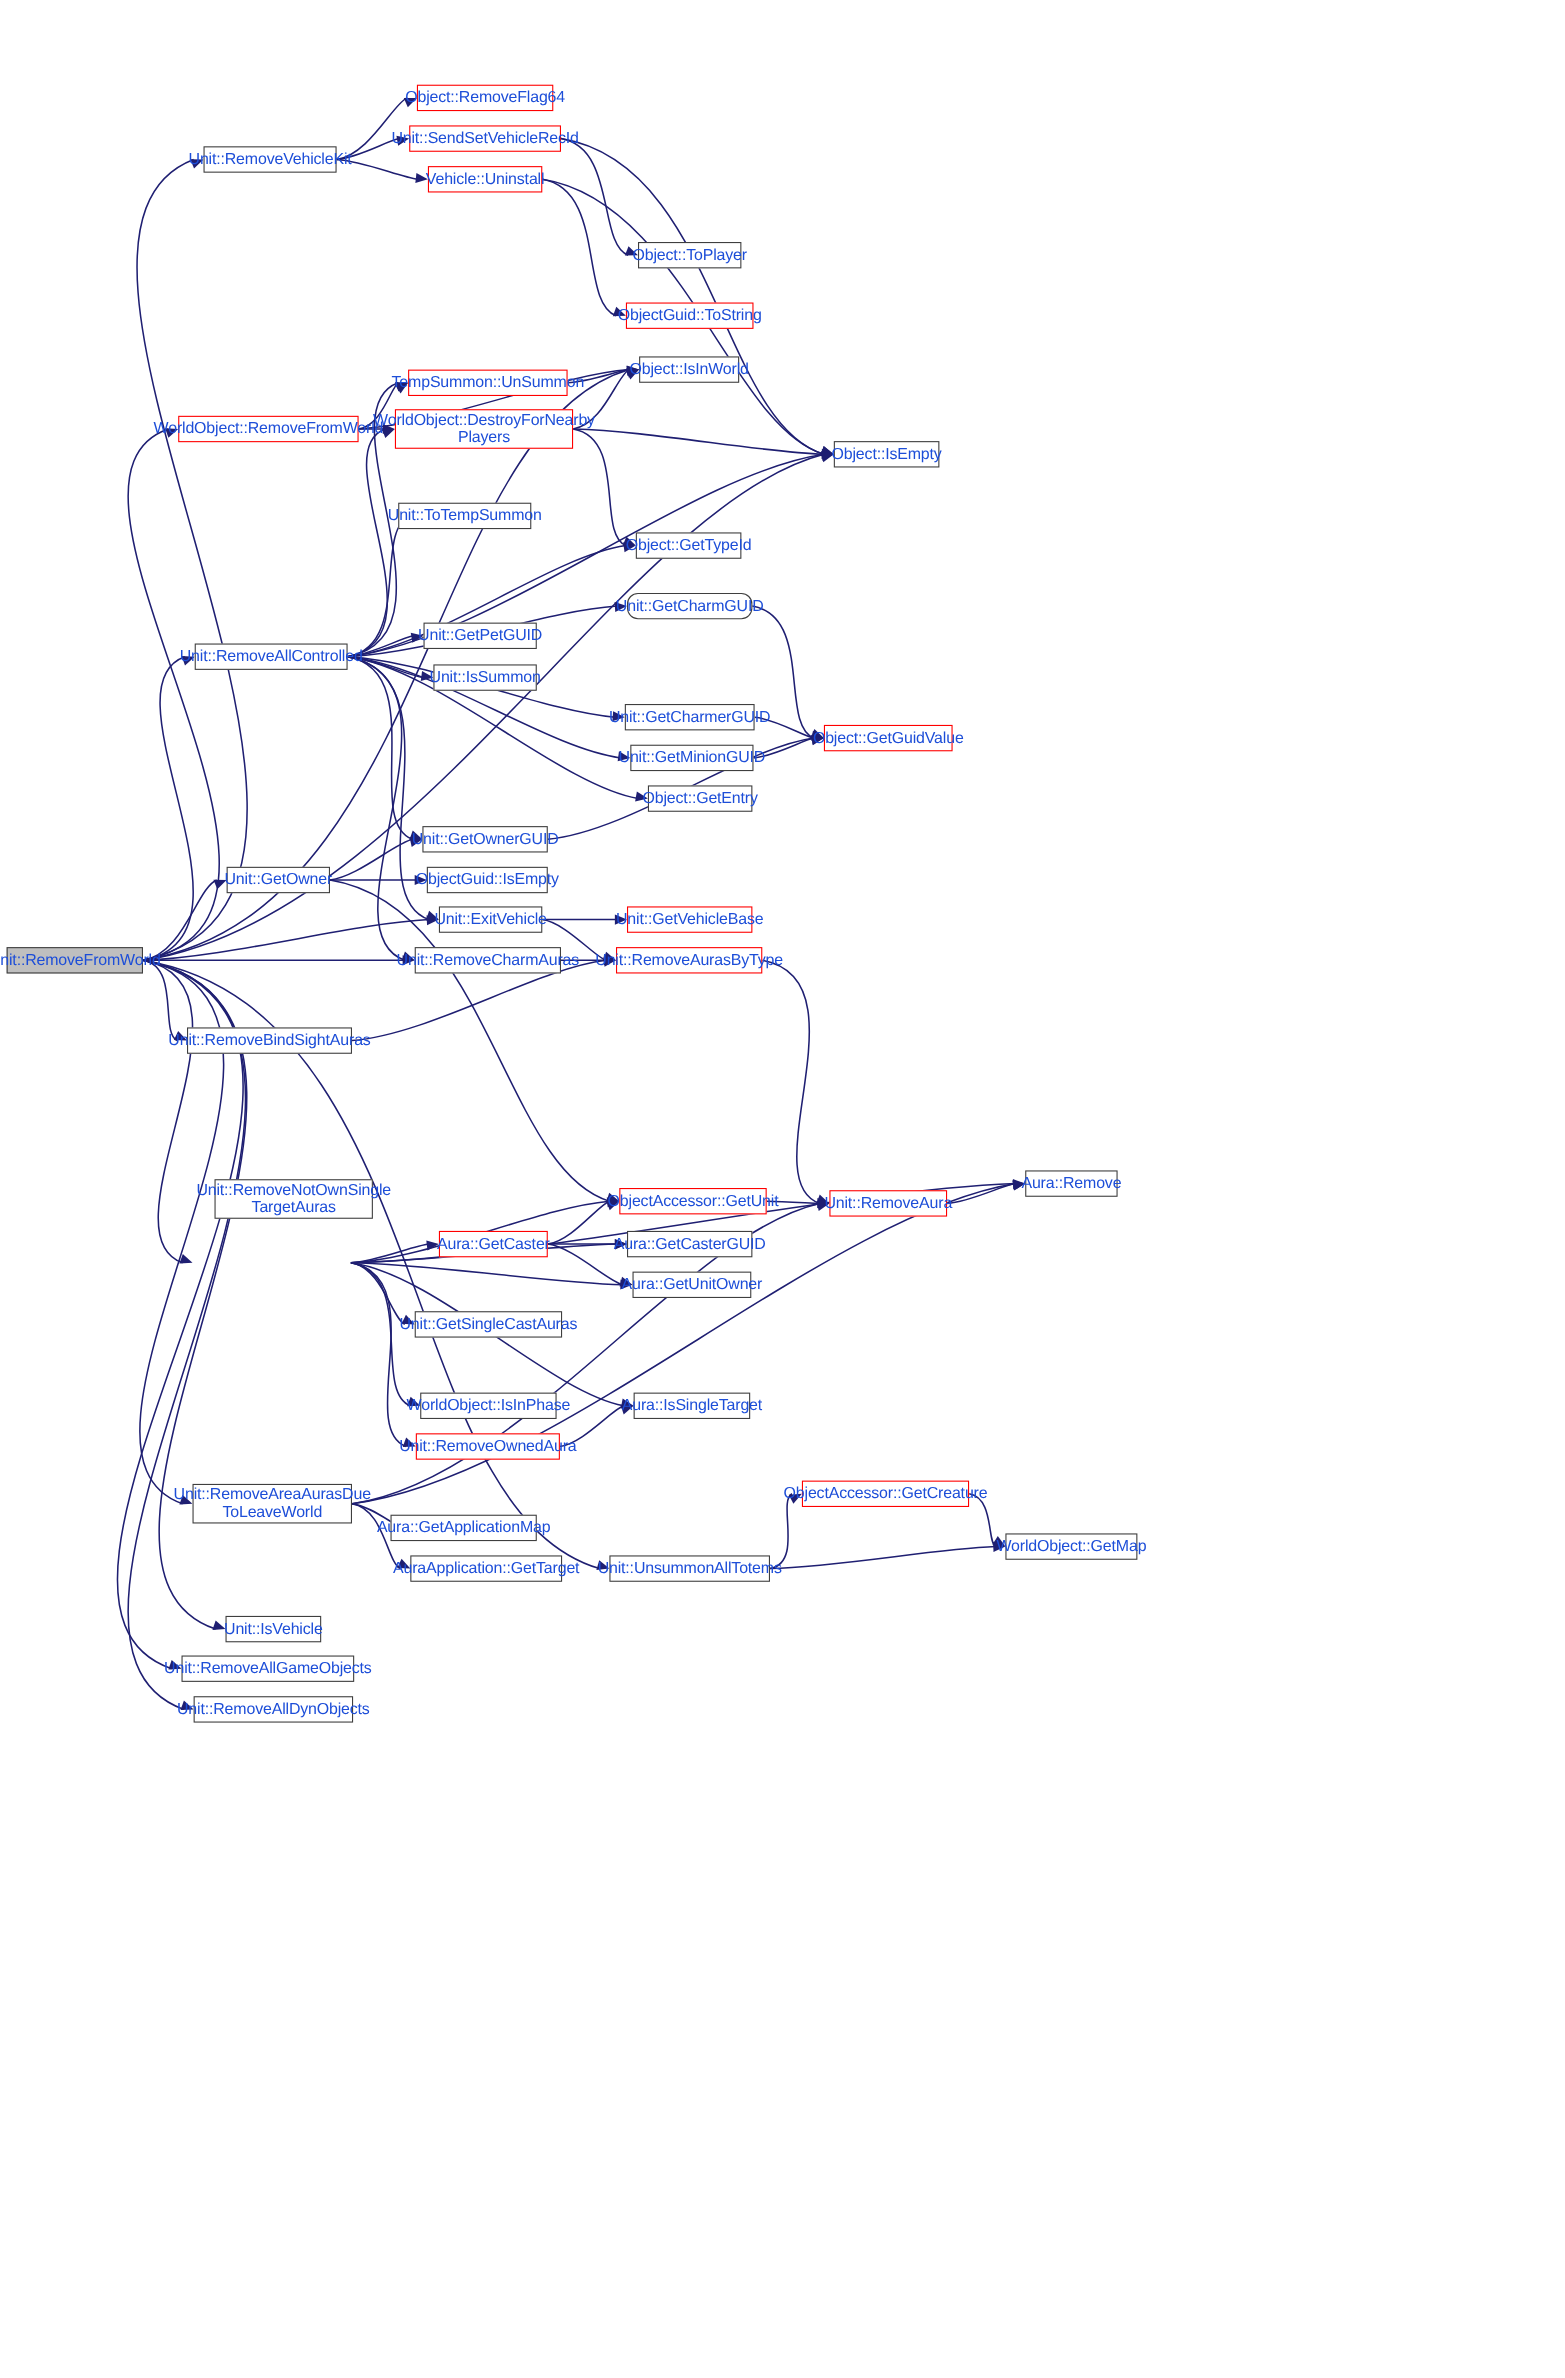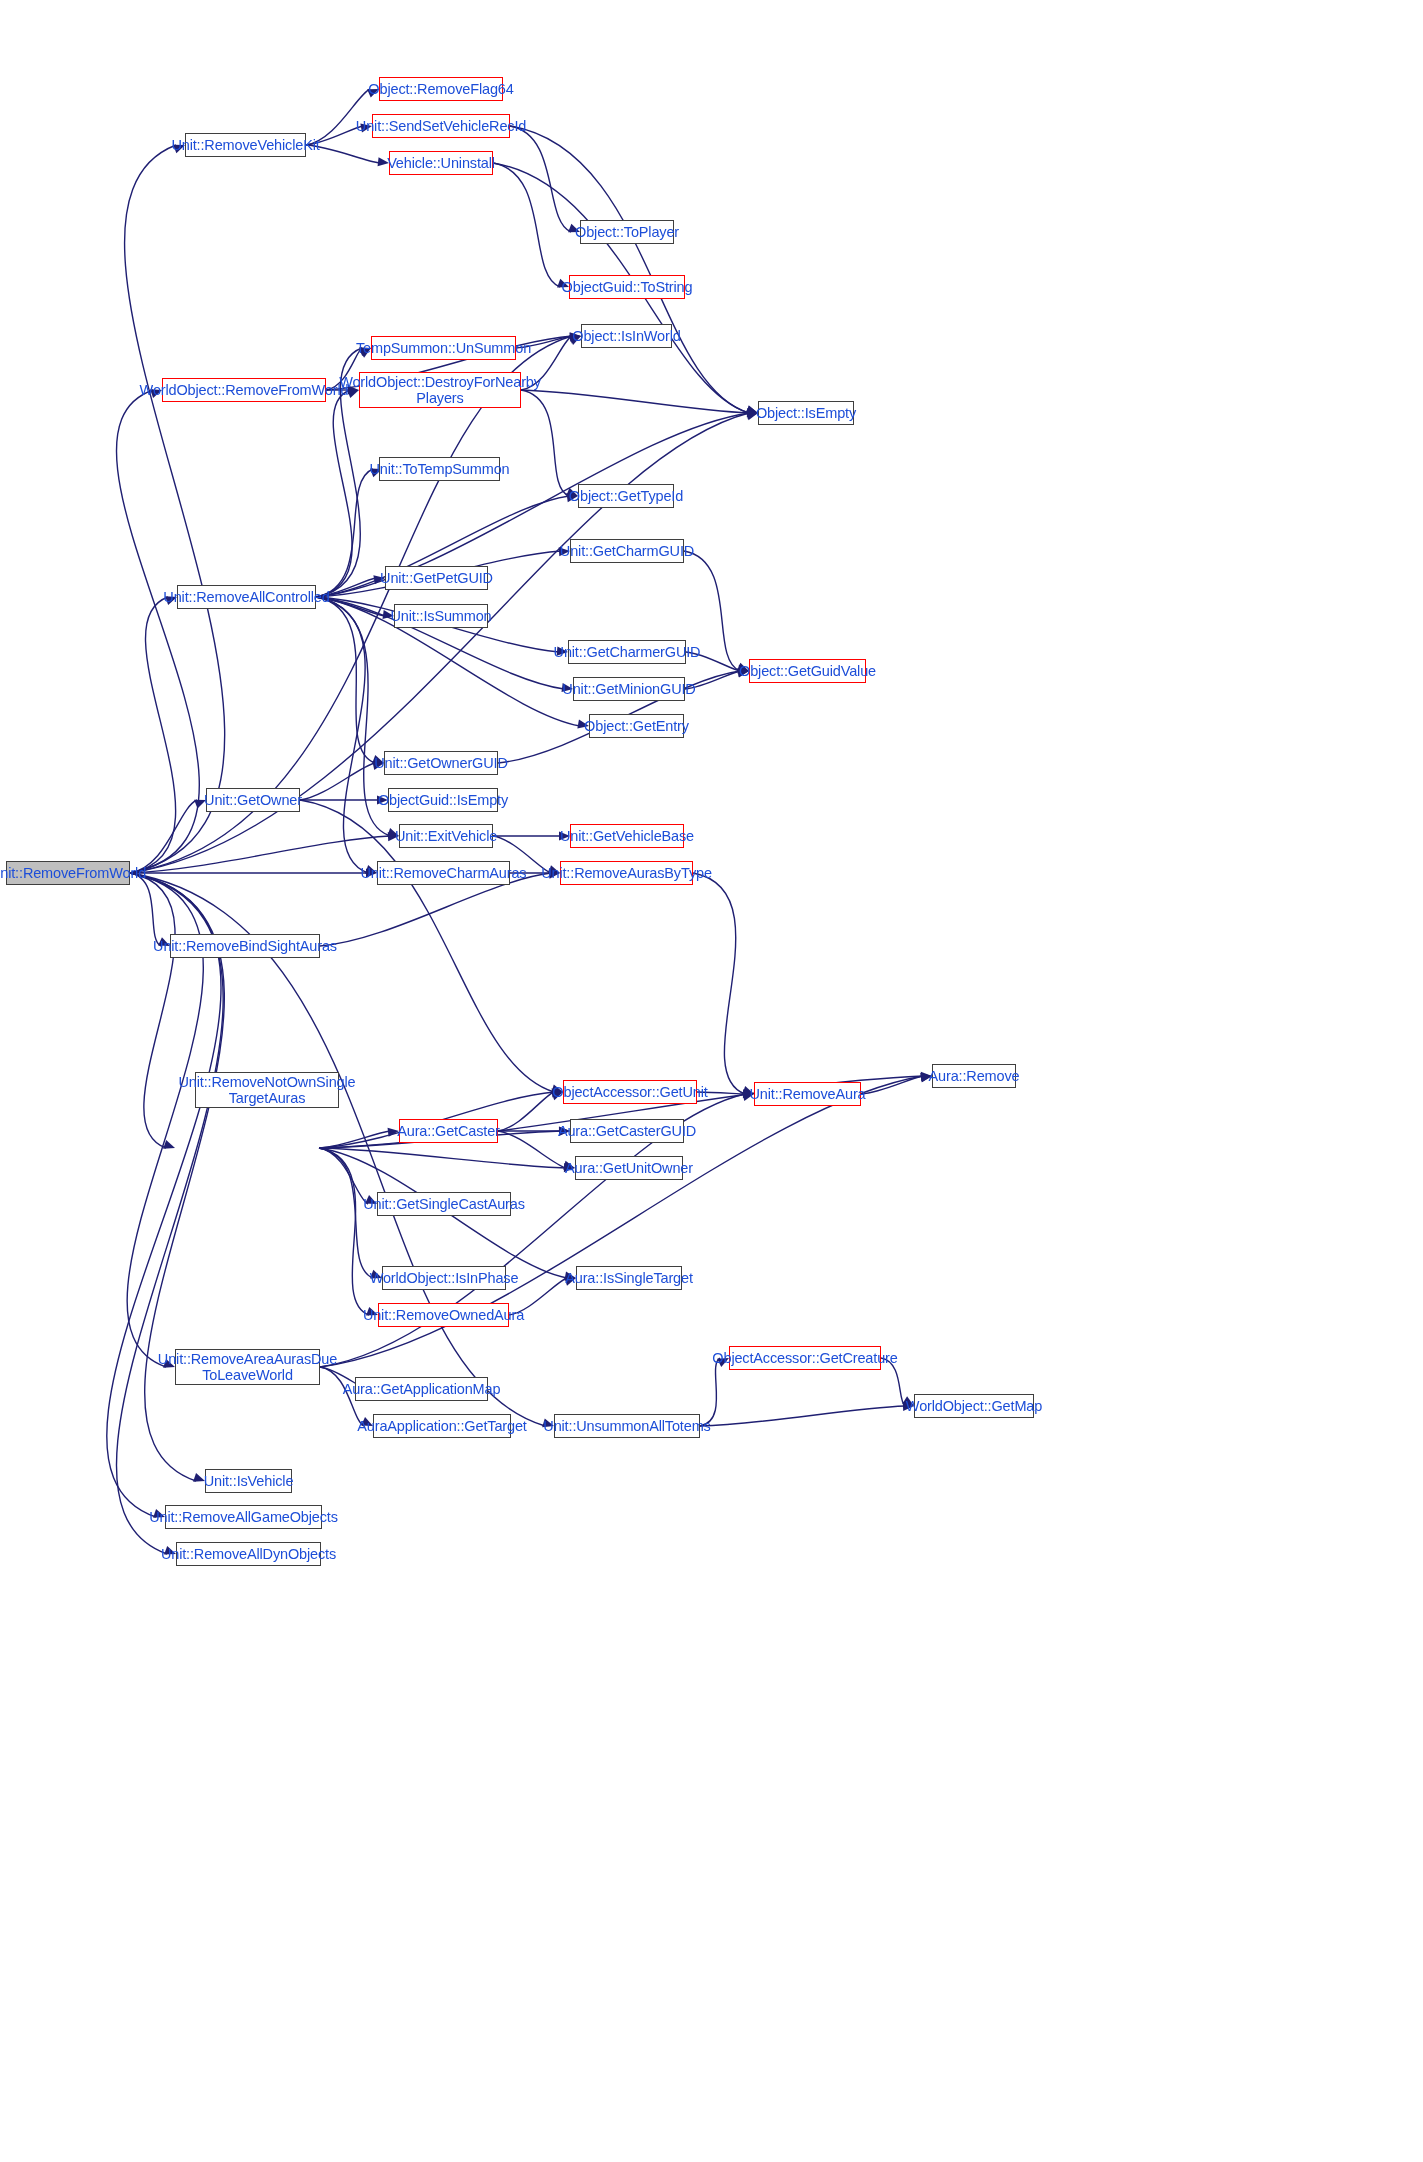--- a/index.html
+++ b/index.html
@@ -222,23 +222,23 @@
       <div class="node red" style="left: 372px; top: 114px; width: 138px; height: 24px;">Unit::SendSetVehicleRecId</div>
       <div class="node red" style="left: 389px; top: 151px; width: 104px; height: 24px;">Vehicle::Uninstall</div>
       <div class="node" style="left: 580px; top: 220px; width: 94px; height: 24px;">Object::ToPlayer</div>
       <div class="node red" style="left: 569px; top: 275px; width: 116px; height: 24px;">ObjectGuid::ToString</div>
       <div class="node" style="left: 581px; top: 324px; width: 91px; height: 24px;">Object::IsInWorld</div>
       <div class="node red" style="left: 371px; top: 336px; width: 145px; height: 24px;">TempSummon::UnSummon</div>
       <div class="node red" style="left: 359px; top: 372px; width: 162px; height: 36px;">WorldObject::DestroyForNearby
 Players</div>
       <div class="node red" style="left: 162px; top: 378px; width: 164px; height: 24px;">WorldObject::RemoveFromWorld</div>
       <div class="node" style="left: 758px; top: 401px; width: 96px; height: 24px;">Object::IsEmpty</div>
-      <div class="node" style="left: 379px; top: 457px; width: 121px; height: 24px; text-align: center;">Unit::ToTempSummon</div>
+      <div class="node" style="left: 362px; top: 457px; width: 121px; height: 24px; text-align: center;">Unit::ToTempSummon</div>
       <div class="node" style="left: 578px; top: 484px; width: 96px; height: 24px;">Object::GetTypeId</div>
-      <div class="node" style="left: 570px; top: 539px; width: 114px; height: 24px;">Unit::GetCharmGUID</div>
+      <div class="node" style="left: 570px; top: 539px; width: 114px; height: 24px; border-radius: 10px;">Unit::GetCharmGUID</div>
       <div class="node" style="left: 177px; top: 585px; width: 139px; height: 24px;">Unit::RemoveAllControlled</div>
       <div class="node" style="left: 385px; top: 566px; width: 103px; height: 24px;">Unit::GetPetGUID</div>
       <div class="node" style="left: 394px; top: 604px; width: 94px; height: 24px;">Unit::IsSummon</div>
       <div class="node" style="left: 568px; top: 640px; width: 118px; height: 24px;">Unit::GetCharmerGUID</div>
       <div class="node" style="left: 573px; top: 677px; width: 112px; height: 24px;">Unit::GetMinionGUID</div>
       <div class="node red" style="left: 749px; top: 659px; width: 117px; height: 24px;">Object::GetGuidValue</div>
       <div class="node" style="left: 589px; top: 714px; width: 95px; height: 24px;">Object::GetEntry</div>
       <div class="node" style="left: 384px; top: 751px; width: 114px; height: 24px;">Unit::GetOwnerGUID</div>
       <div class="node" style="left: 206px; top: 788px; width: 94px; height: 24px;">Unit::GetOwner</div>
       <div class="node" style="left: 388px; top: 788px; width: 110px; height: 24px;">ObjectGuid::IsEmpty</div>

